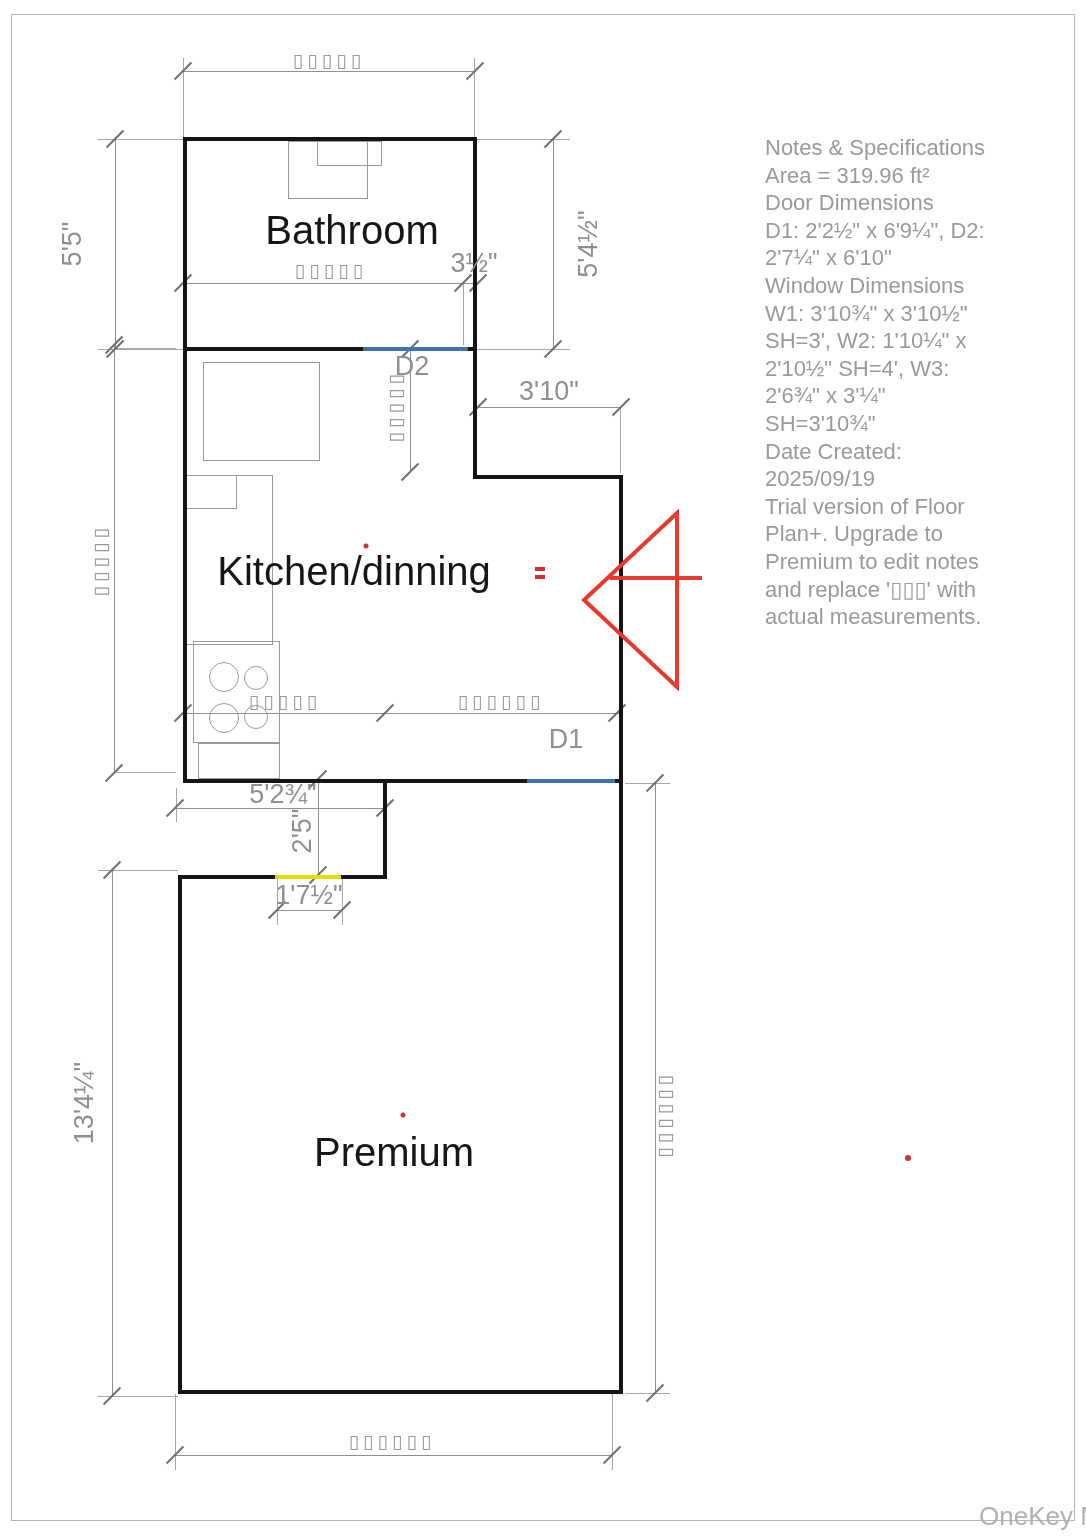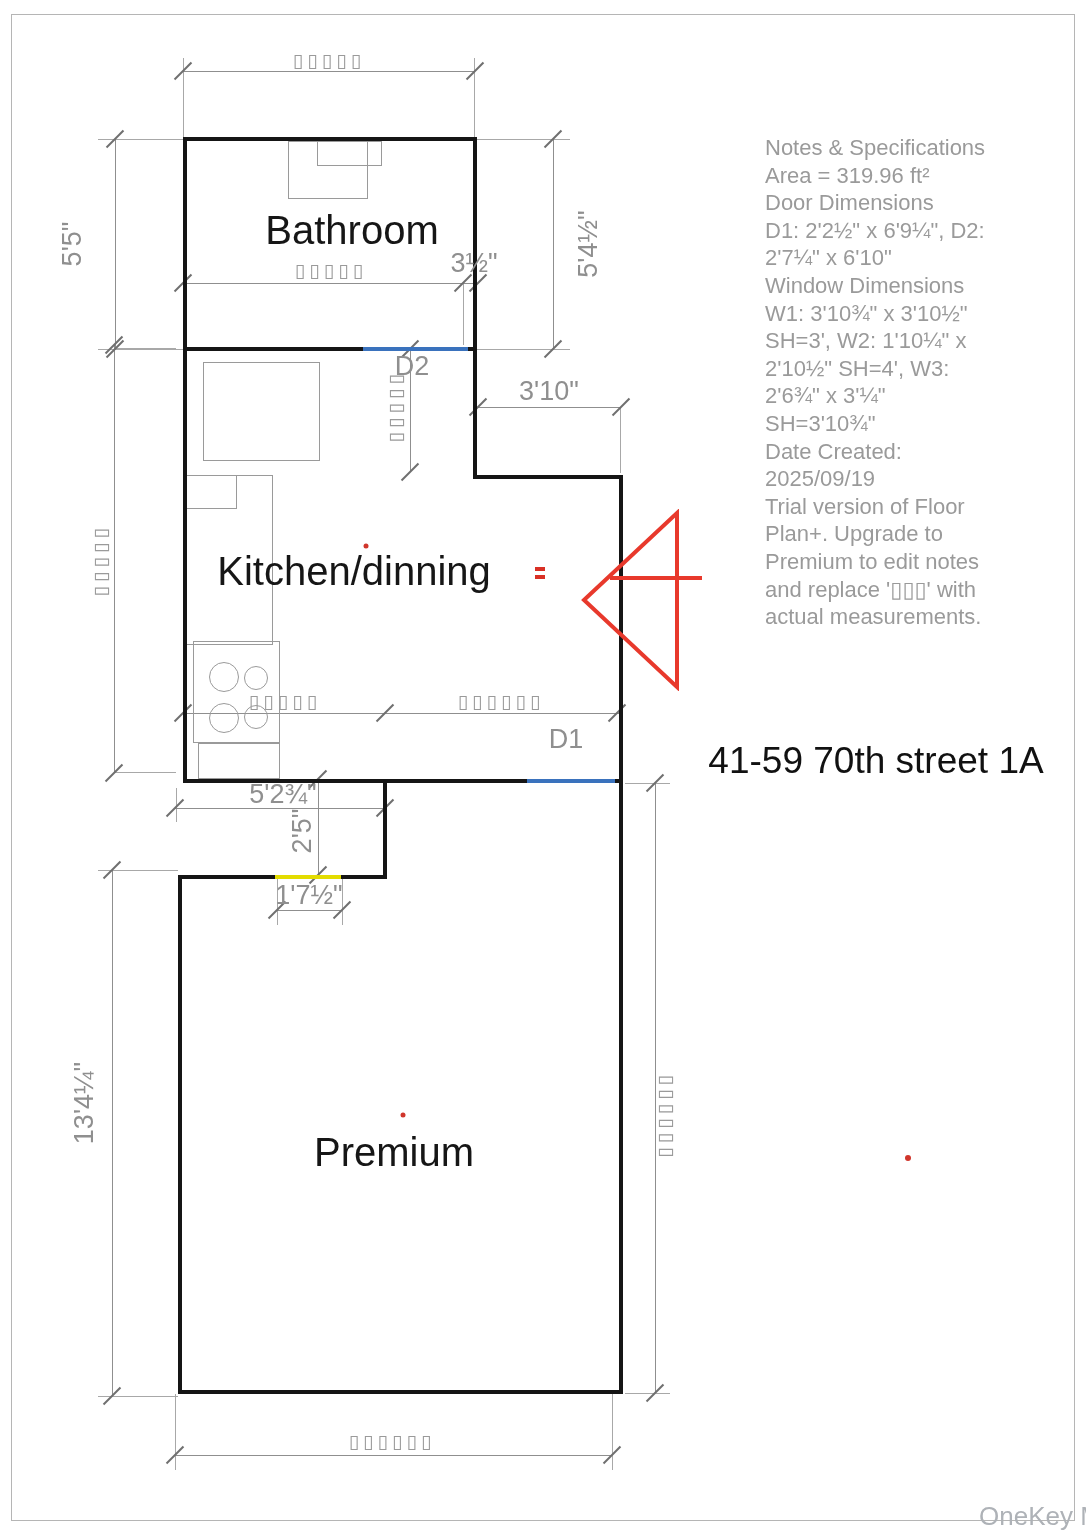--- a/index.html
+++ b/index.html
@@ -183,17 +183,16 @@
 SH=3'10¾"
 Date Created:
 2025/09/19
 Trial version of Floor
 Plan+. Upgrade to
 Premium to edit notes
 and replace '▯▯▯' with
 actual measurements.</div>
 
   <div class="address">
-    <div>41-59 70th street 1A</div>
   </div>
 
   <div class="watermark">OneKey MLS</div>
 </div>
 
 </body></html>

